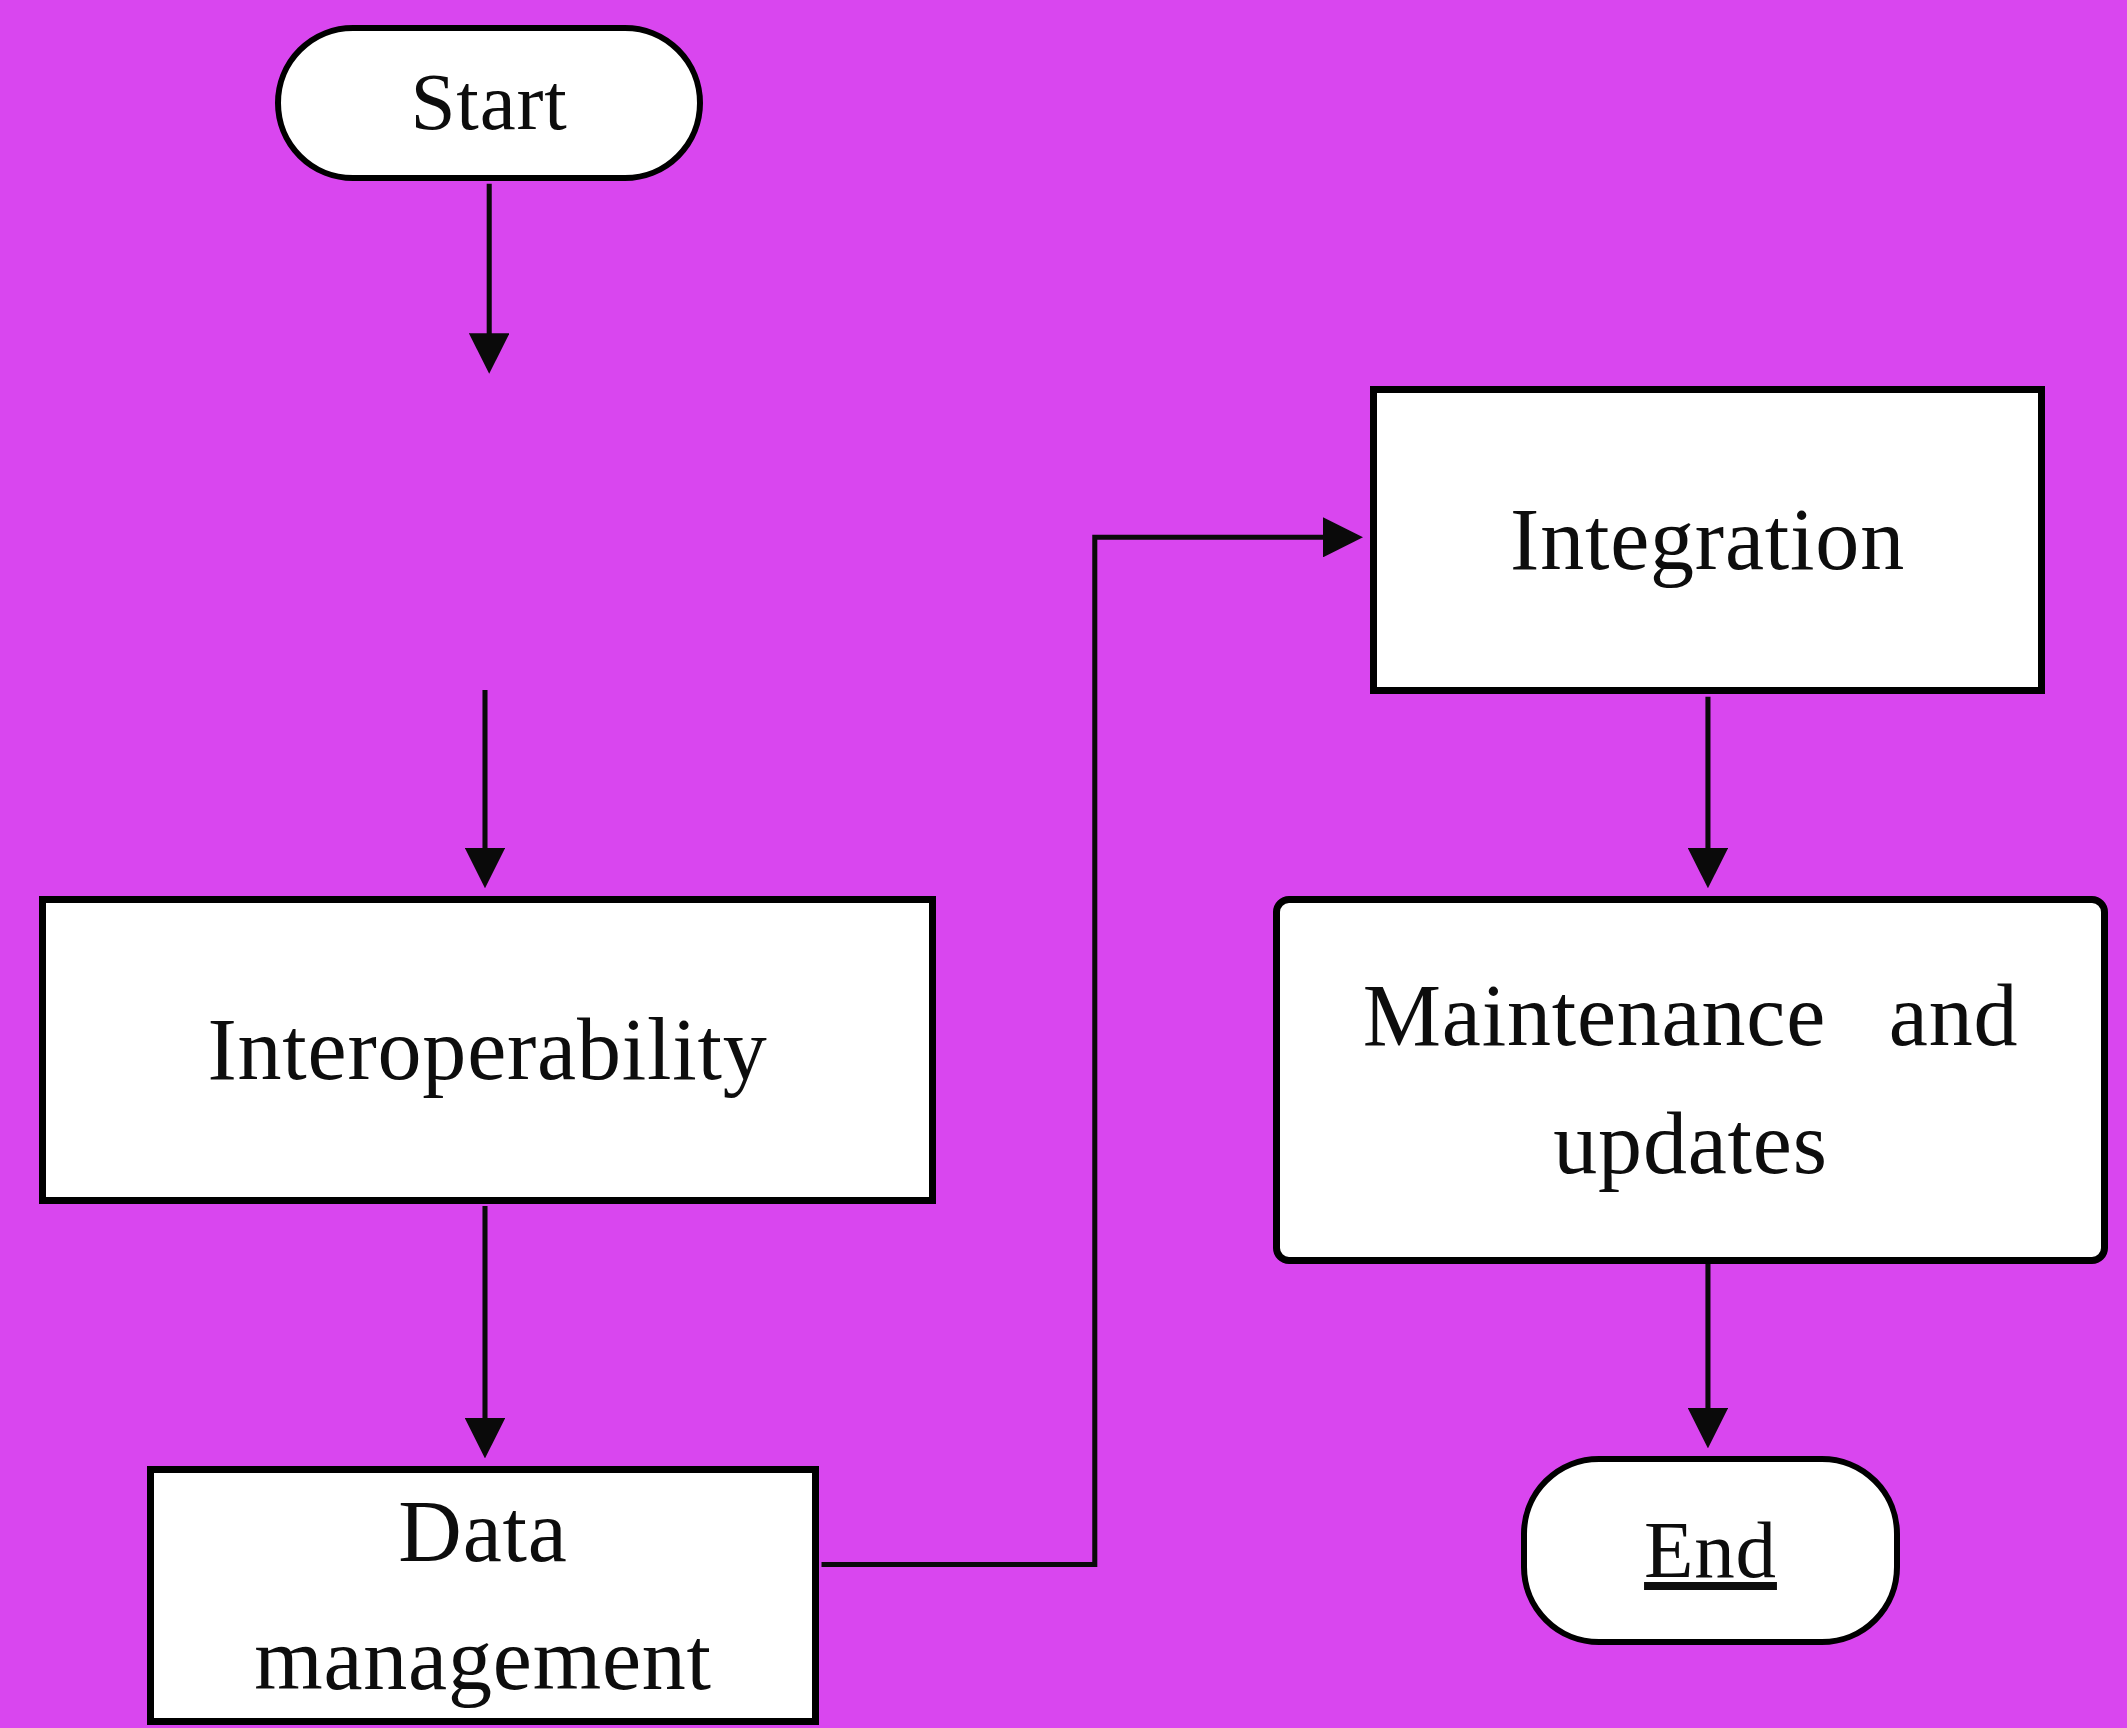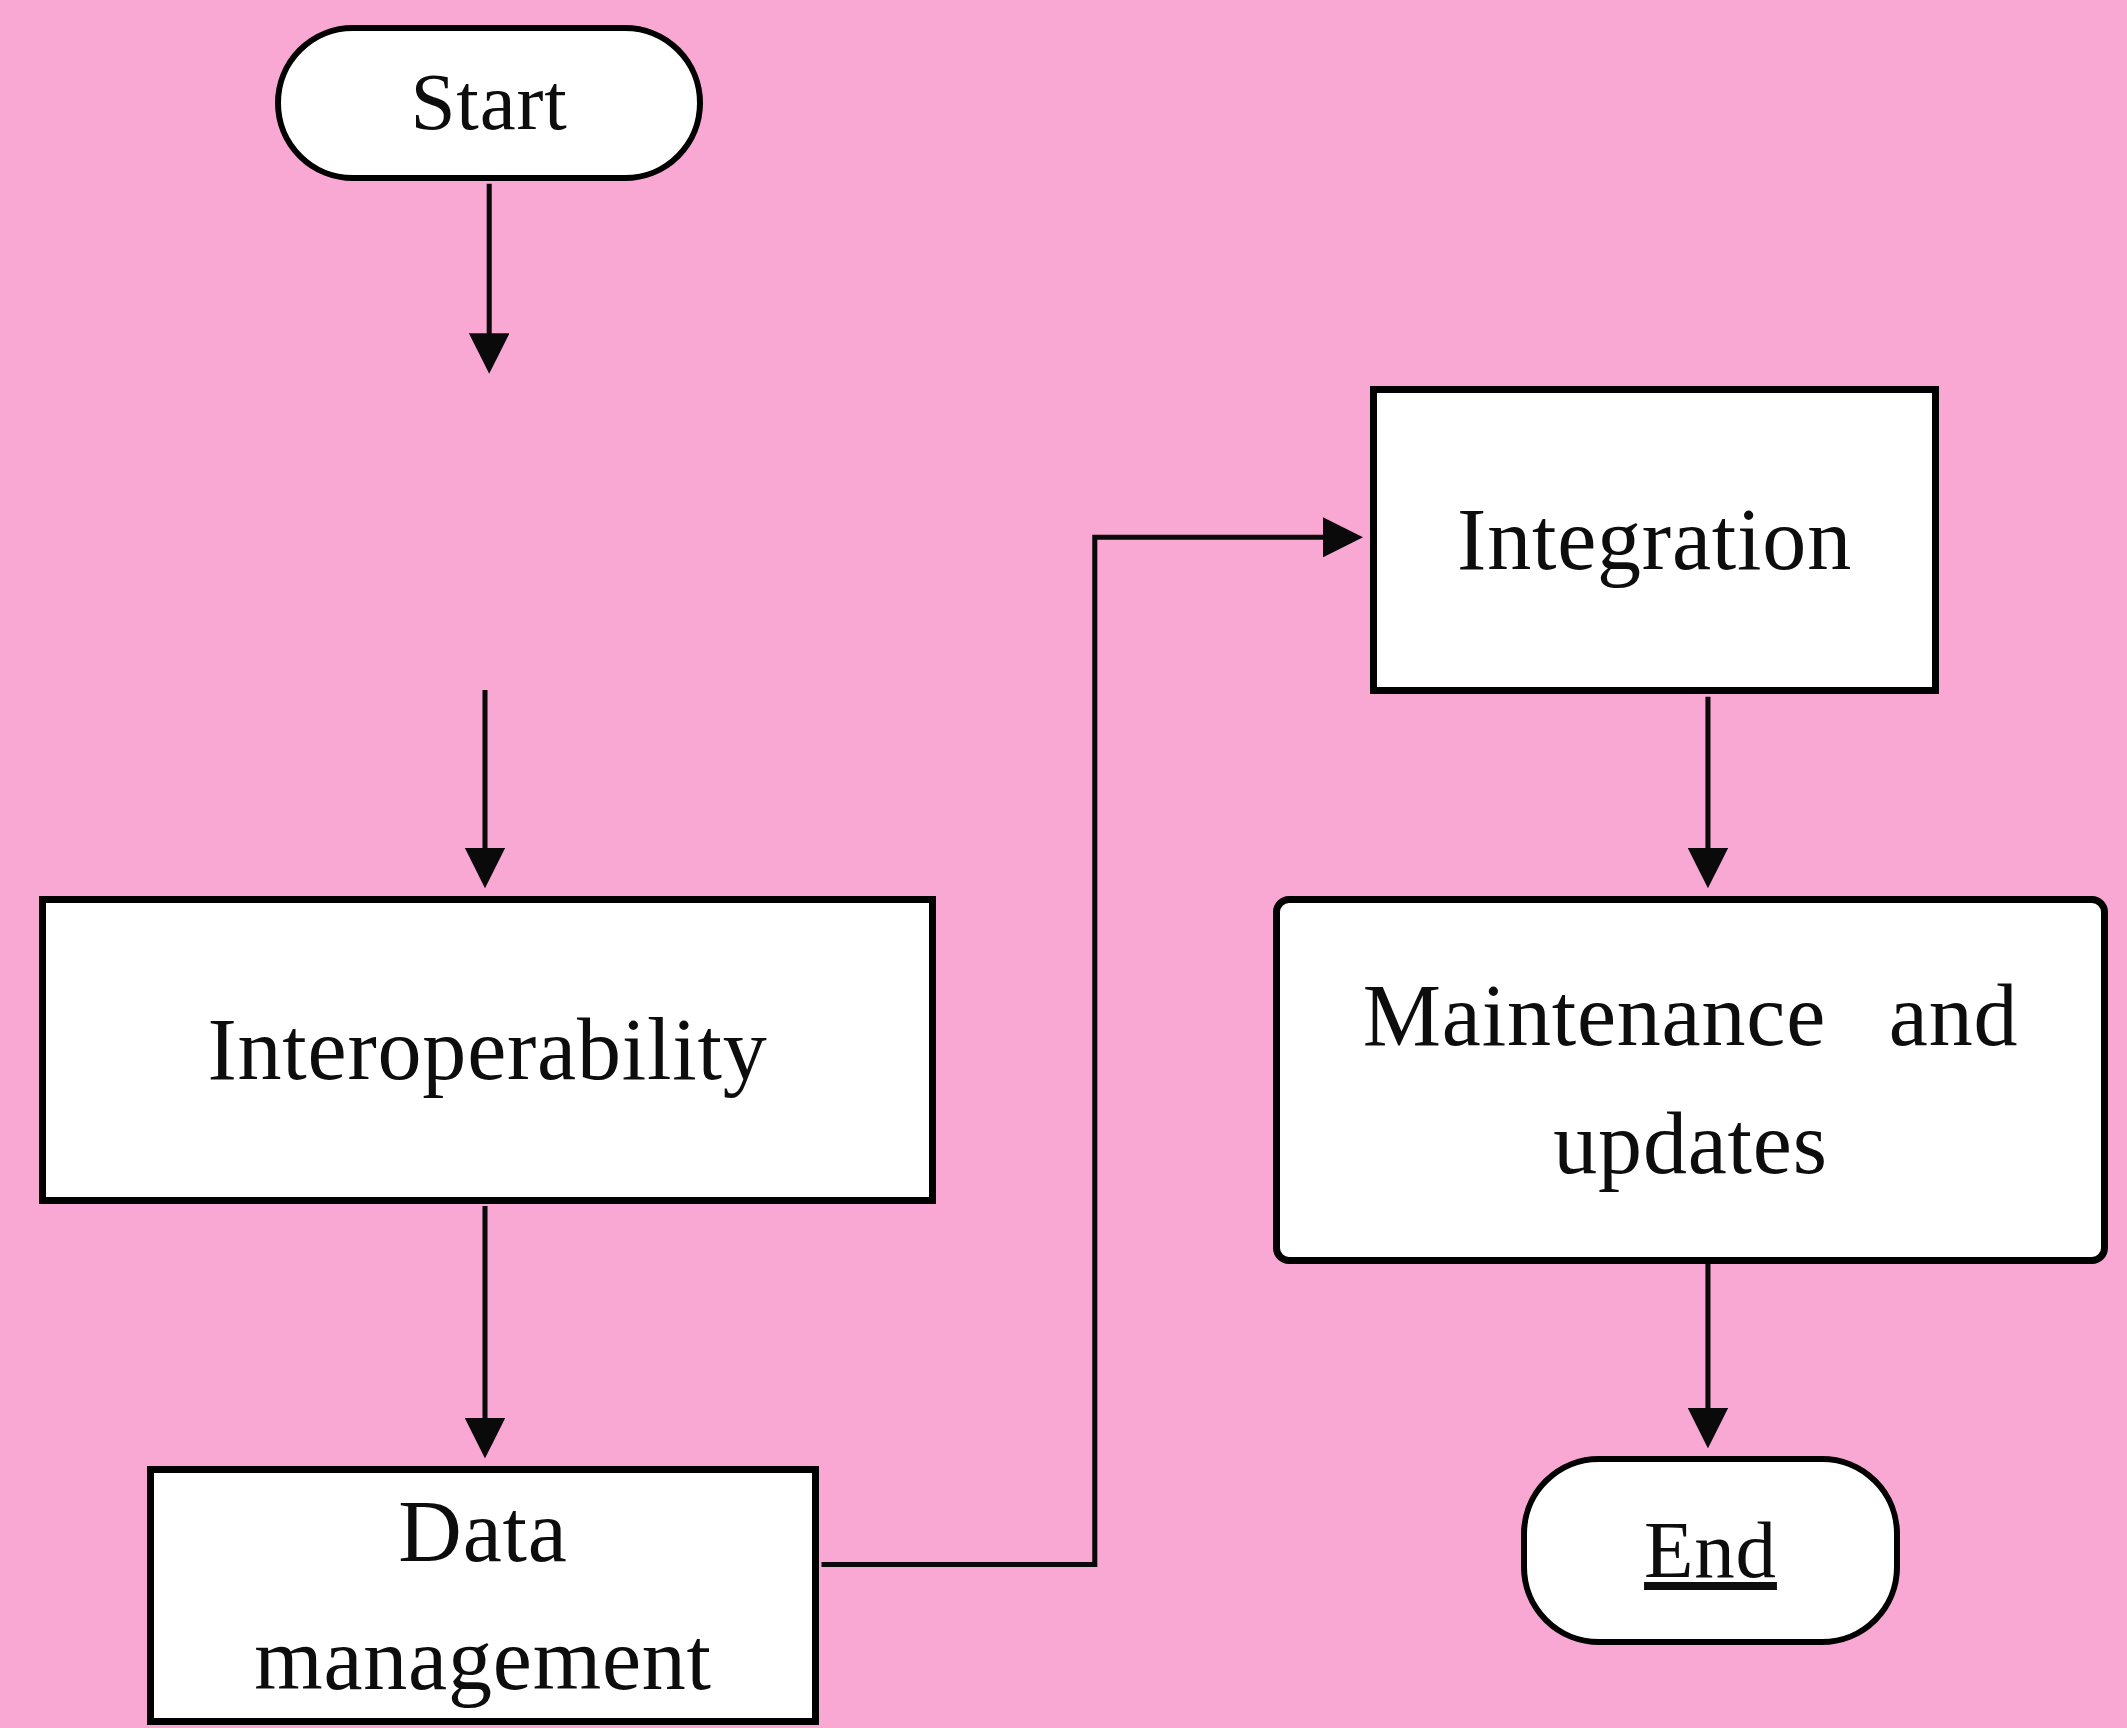--- a/index.html
+++ b/index.html
@@ -4,21 +4,21 @@
 <style>
   html, body {
     margin: 0;
     padding: 0;
     background: #ffffff;
   }
   .canvas {
     position: relative;
     width: 2128px;
     height: 1729px;
-    background: #f9a8d4;
+    background: #d946ef;
     font-family: "Liberation Serif", "DejaVu Serif", serif;
     overflow: hidden;
   }
   .edges {
     position: absolute;
     left: 0;
     top: 0;
     width: 2128px;
     height: 1729px;
     pointer-events: none;
@@ -47,21 +47,21 @@
   }
   .terminator .label {
     font-size: 81px;
   }
 
   
   .n-start            { left: 275px;  top: 25px;   width: 428px;  height: 156px; border-radius: 80px; }
   .n-data-security    { left: 145px;  top: 381px;  width: 673px;  height: 306px; }
   .n-interoperability { left: 39px;   top: 896px; width: 897px; height: 308px; }
   .n-data-management  { left: 147px;  top: 1466px; width: 672px;  height: 259px; }
-  .n-integration      { left: 1370px; top: 386px;  width: 569px;  height: 308px; }
+  .n-integration      { left: 1370px; top: 386px;  width: 675px;  height: 308px; }
   .n-maintenance      { left: 1273px; top: 896px; width: 835px;  height: 368px; border-radius: 16px; }
   .n-maintenance .label { word-spacing: 40px; }
   .n-end              { left: 1521px; top: 1456px; width: 379px;  height: 189px; border-radius: 78px; text-decoration: underline; }
 
   .edge {
     stroke: #0a0a0a;
     stroke-width: 6;
     fill: none;
   }
 </style>

